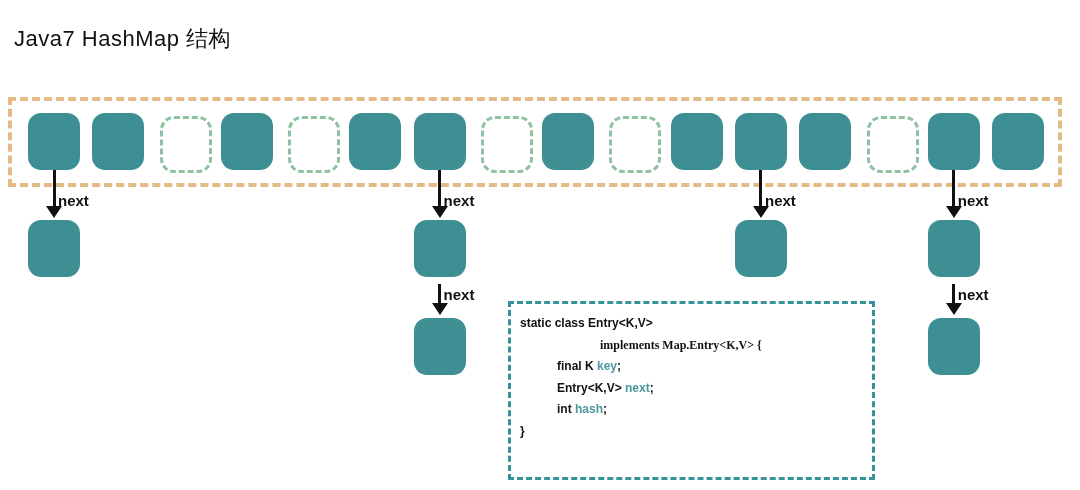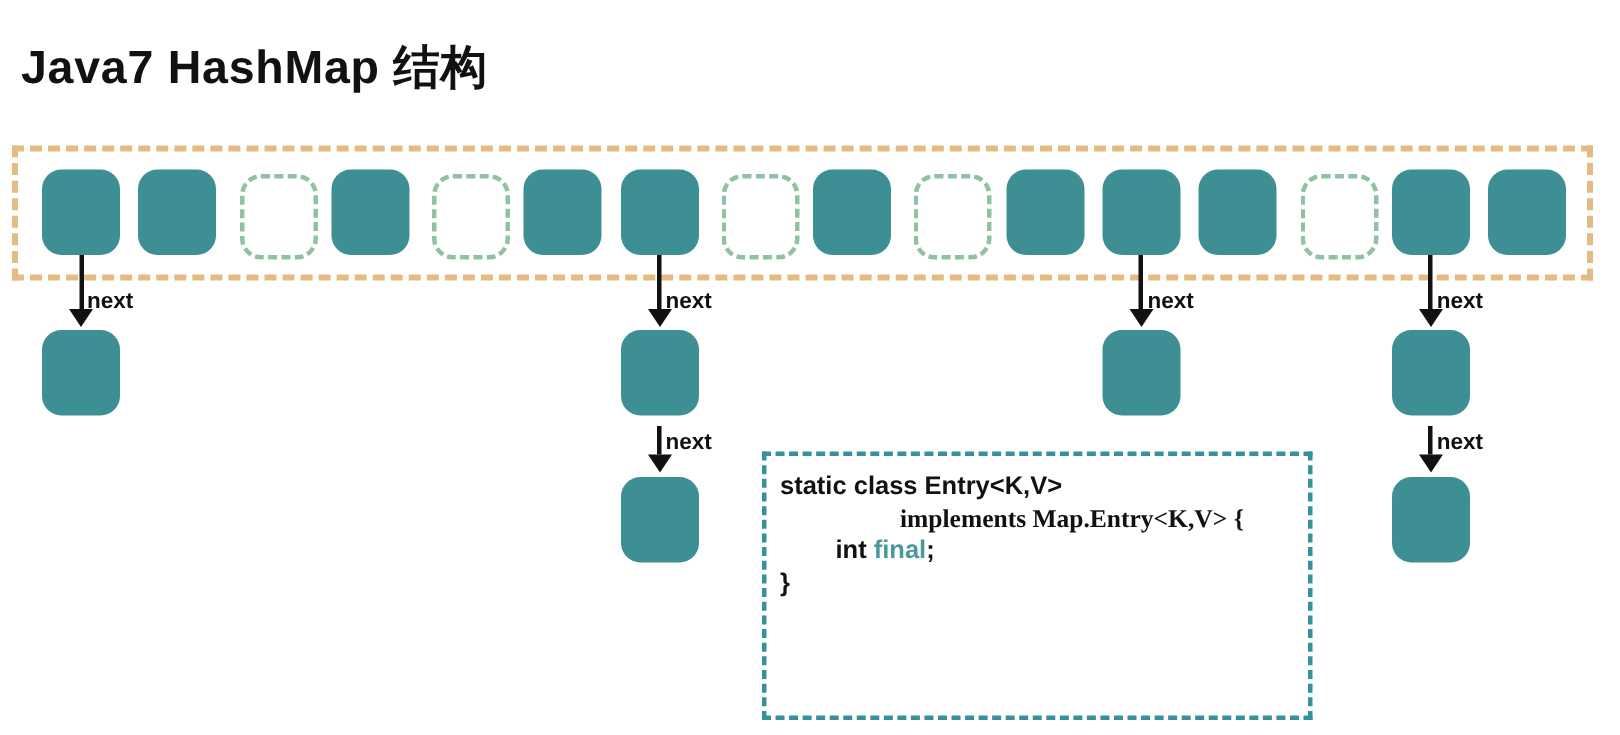--- a/index.html
+++ b/index.html
@@ -12,21 +12,21 @@
     --bg:#FFFFFF;
   }
   html,body{margin:0;padding:0;background:var(--bg);}
   #canvas{
     position:relative;width:1080px;height:490px;overflow:hidden;
     background:var(--bg);
     font-family:"Liberation Sans","DejaVu Sans",sans-serif;
   }
   .title{
     position:absolute;left:14px;top:24px;margin:0;
-    font-size:31px;font-weight:bold;color:var(--ink);letter-spacing:0.5px;
+    font-size:22px;font-weight:normal;color:var(--ink);letter-spacing:0.5px;
   }
   .table-box{
     position:absolute;left:8px;top:97px;width:1046px;height:82px;
     border:4px dashed var(--table-dash);
   }
   .bucket{position:absolute;width:52px;height:57px;border-radius:13px;}
   .bucket.filled{background:var(--bucket-fill);}
   .bucket.empty{
     width:46px;height:51px;background:transparent;
     border:3px dashed var(--empty-dash);border-radius:14px;
@@ -40,21 +40,21 @@
     border-top:12px solid var(--ink);
   }
   .next-label{
     position:absolute;font-size:15px;font-weight:bold;color:var(--ink);
     line-height:15px;white-space:nowrap;
   }
   .code-box{
     position:absolute;left:508px;top:301px;width:346px;height:160px;
     border:3px dashed var(--code-border);
     padding:9px 6px 4px 9px;box-sizing:content-box;
-    font-weight:bold;font-size:17px;line-height:21.5px;color:var(--ink);
+    font-weight:bold;font-size:12px;line-height:21.5px;color:var(--ink);
     white-space:nowrap;
   }
   .code-line{white-space:pre;}
   .code-line.ind1{padding-left:37px;}
   .code-line.ind2{padding-left:80px;font-family:Liberation Serif, serif;}
   .kw{color:var(--code-keyword);}
 </style>
 </head>
 <body>
 
@@ -111,16 +111,18 @@
       <div class="arrow" style="left: 945.78px; top: 284px;">
         <div class="shaft" style="height: 19px;"></div>
         <div class="head"></div>
       </div>
       <span class="next-label" style="left: 957.78px; top: 287px;">next</span>
       <div class="node" style="left: 927.78px; top: 318px;"></div>
     </div>
   <div class="code-box" id="codeBox">
       <div class="code-line ind0"><span>static class Entry&lt;K,V&gt;</span></div>
       <div class="code-line ind2"><span>implements Map.Entry&lt;K,V&gt; {</span></div>
-      <div class="code-line ind1"><span>int </span><span class="kw">final</span><span>;</span></div>
+      <div class="code-line ind1"><span>final K </span><span class="kw">key</span><span>;</span></div>
+      <div class="code-line ind1"><span>Entry&lt;K,V&gt; </span><span class="kw">next</span><span>;</span></div>
+      <div class="code-line ind1"><span>int </span><span class="kw">hash</span><span>;</span></div>
       <div class="code-line ind0"><span>}</span></div>
     </div>
 </div>
 
 </body></html>

